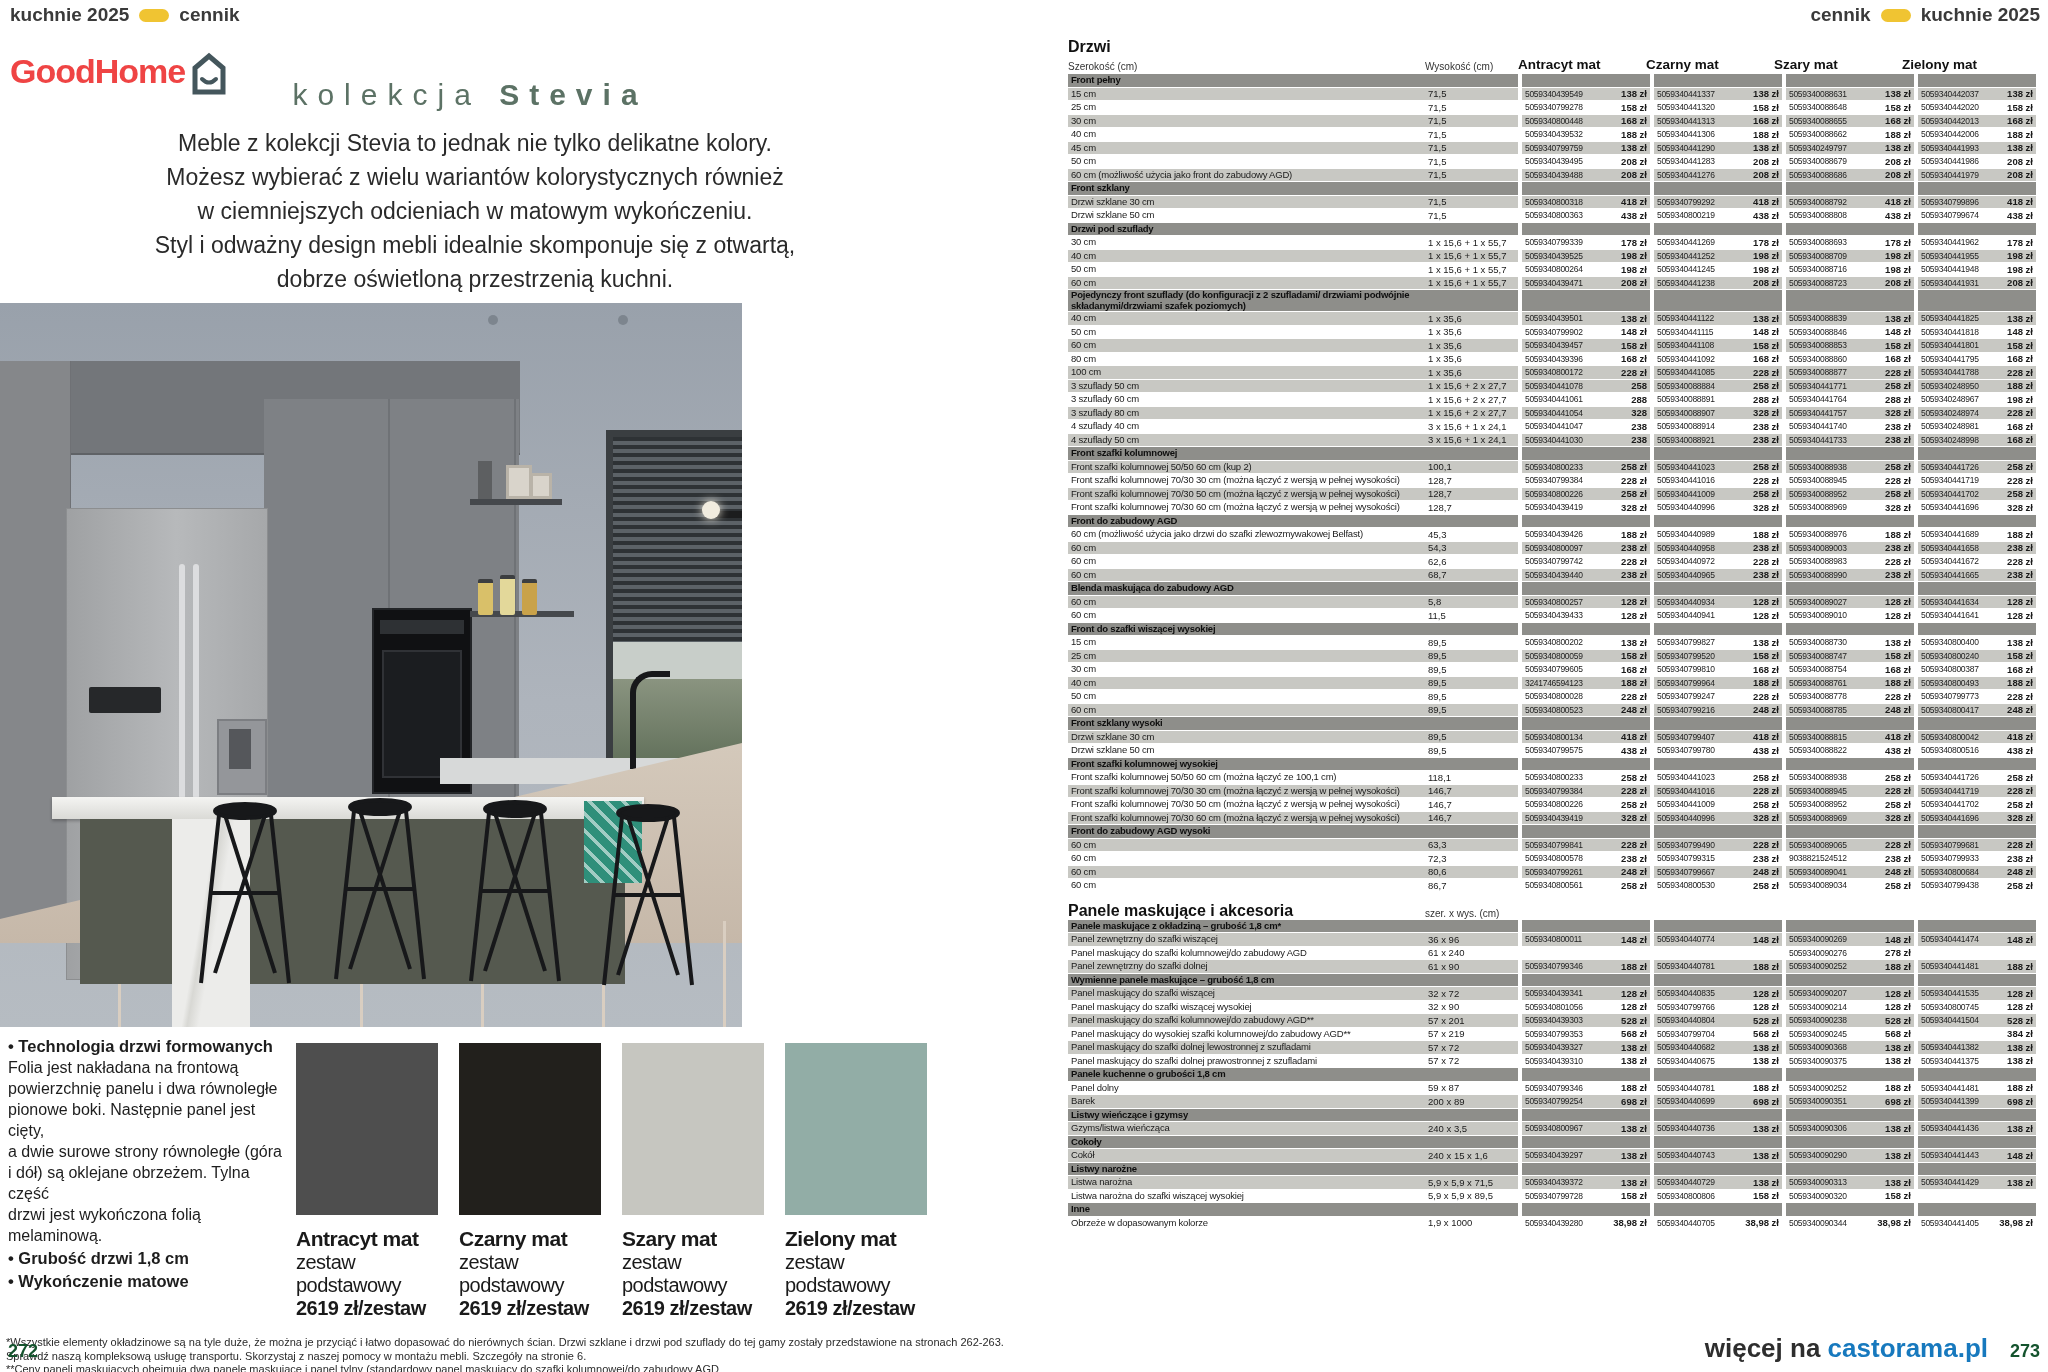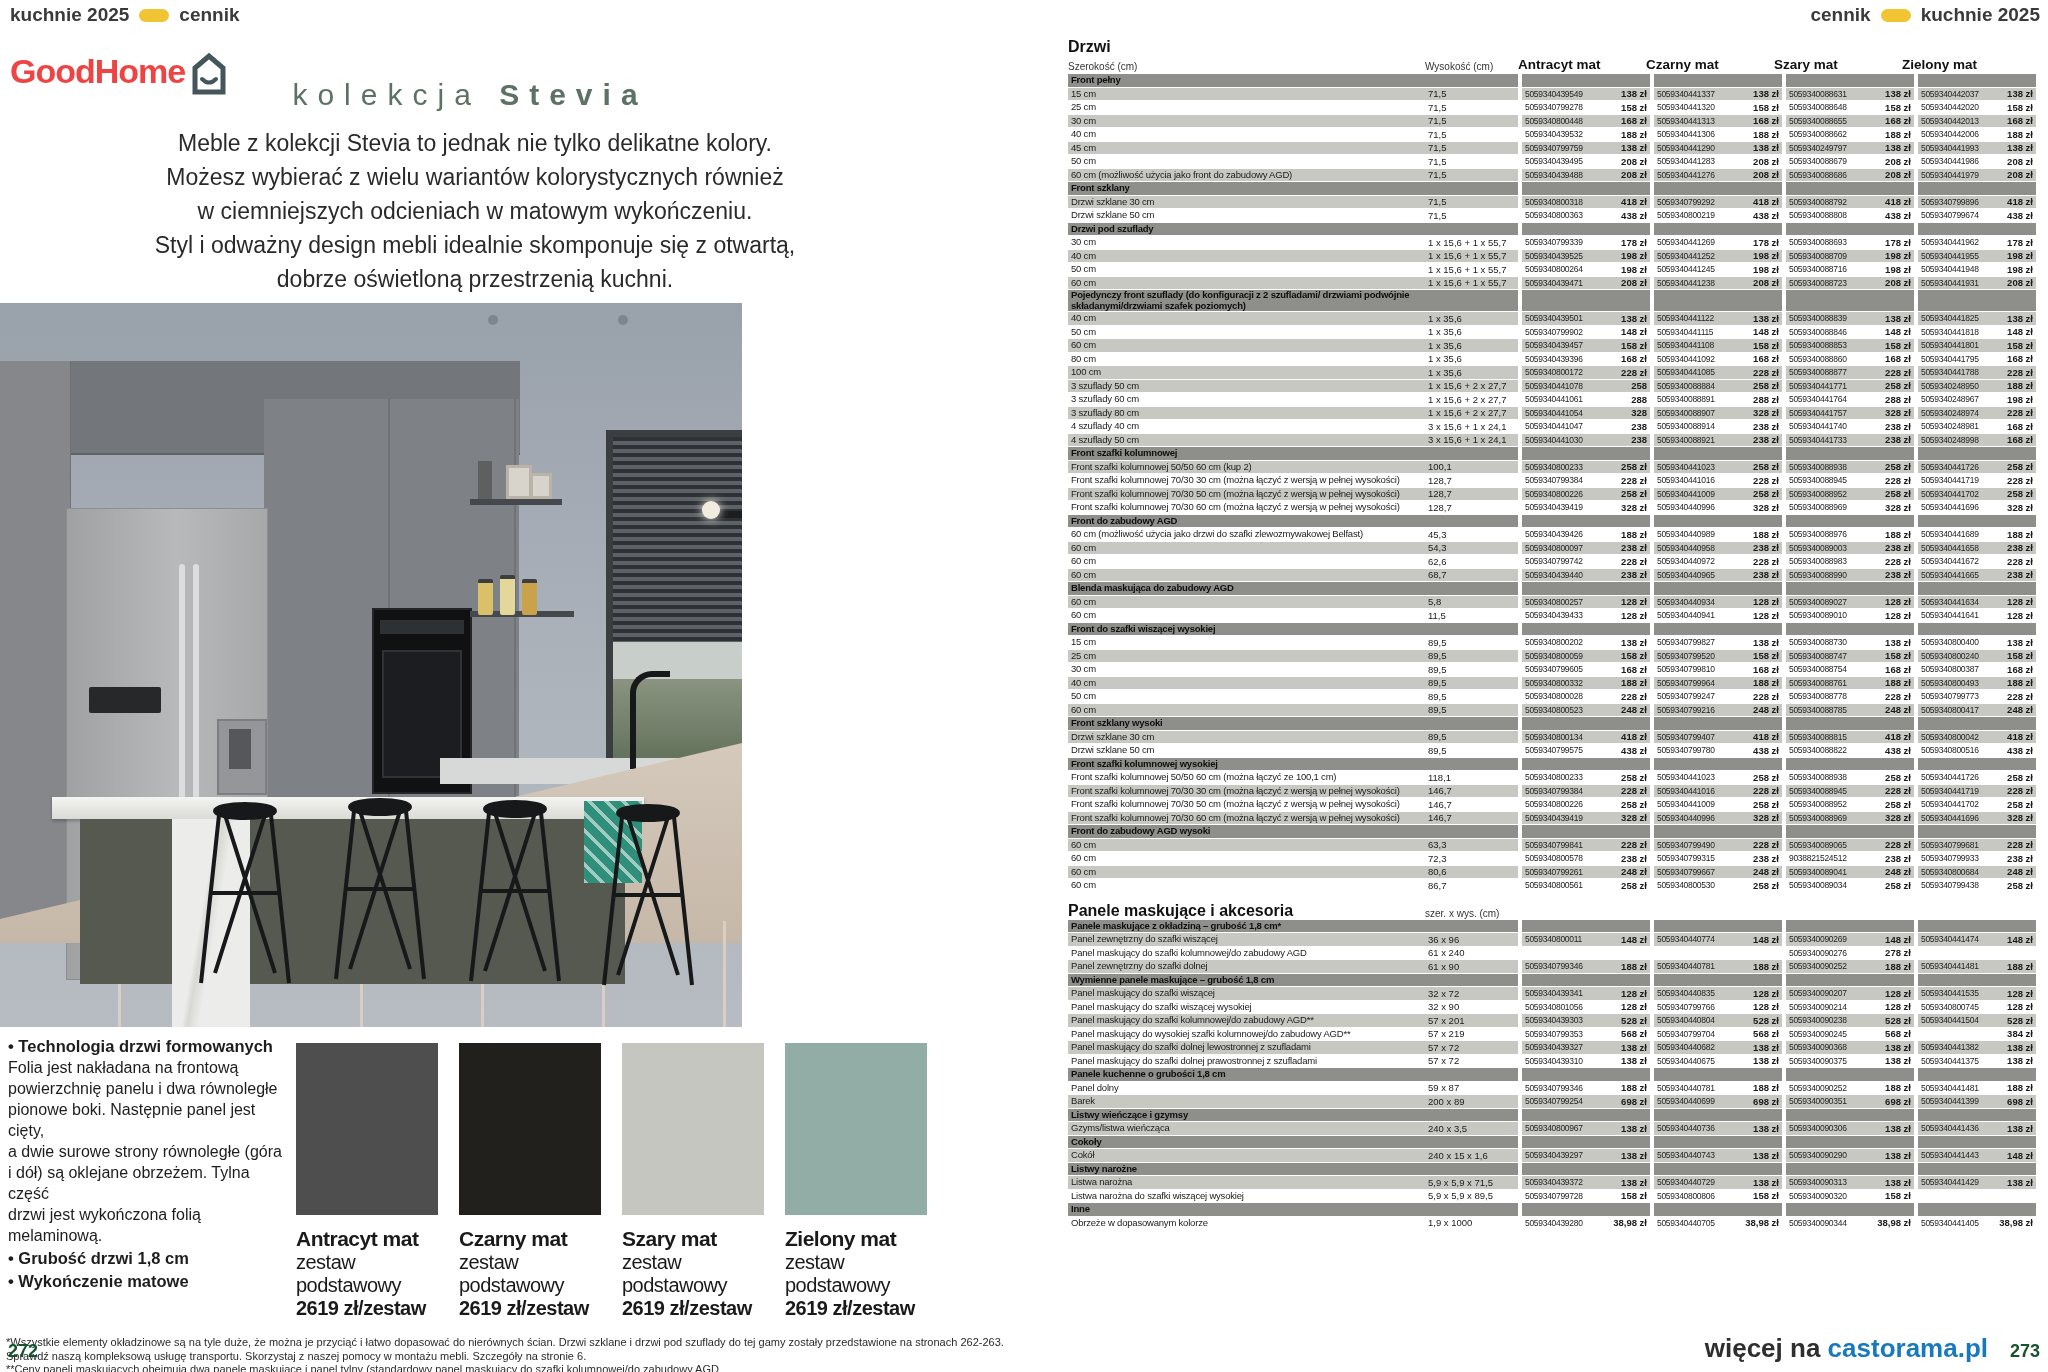--- a/index.html
+++ b/index.html
@@ -1117,21 +1117,21 @@
           <span class="ean">5059340800387</span>
           <span class="pr">168 zł</span>
         </div>
       </div>
       <div class="row shade">
         <div class="c-name">
           <div class="nm">40 cm</div>
           <div class="sz">89,5</div>
         </div>
         <div class="c-p">
-          <span class="ean">5059340800332</span>
+          <span class="ean">3241746594123</span>
           <span class="pr">188 zł</span>
         </div>
         <div class="c-p">
           <span class="ean">5059340799964</span>
           <span class="pr">188 zł</span>
         </div>
         <div class="c-p">
           <span class="ean">5059340088761</span>
           <span class="pr">188 zł</span>
         </div>

